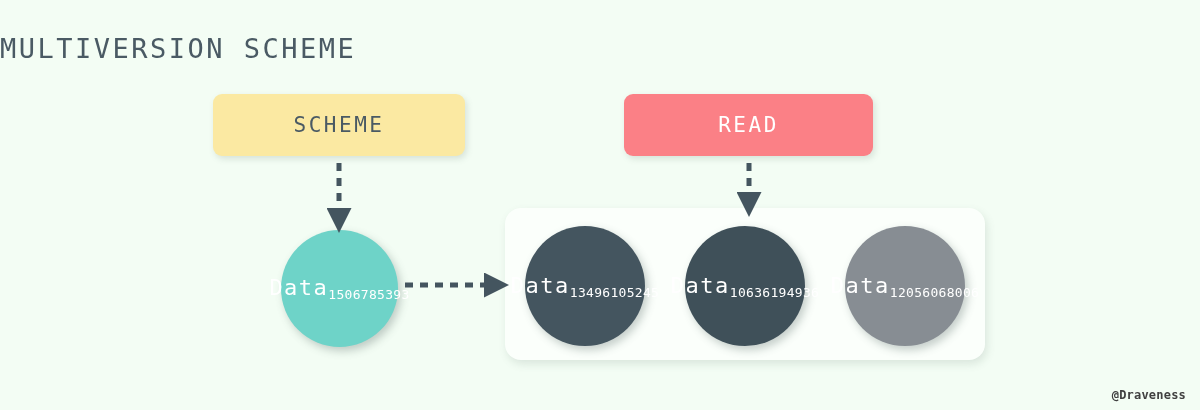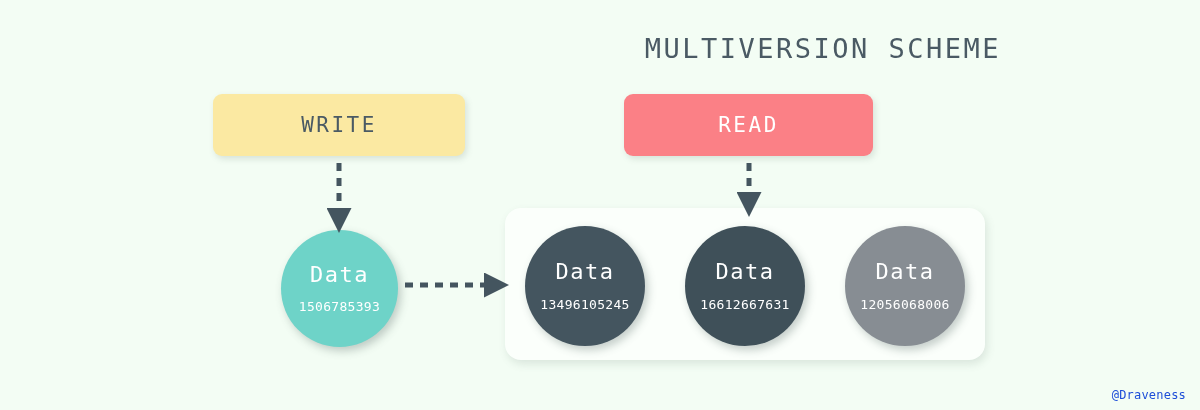--- a/index.html
+++ b/index.html
@@ -15,24 +15,24 @@
   }
   #canvas {
     position: relative;
     width: 1200px;
     height: 410px;
   }
 
   
   .title {
     position: absolute;
-    left: 17px;
+    left: 0;
     top: 33px;
     width: 984px;
-    text-align: right;
+    text-align: left;
     font-size: 27px;
     letter-spacing: 2.5px;
     color: #4a5a64;
     font-weight: 400;
     font-family: "DejaVu Sans Mono", "Liberation Mono", monospace;
   }
 
   
   .opbox {
     position: absolute;
@@ -71,21 +71,21 @@
     background: #fbfffb;
     border-radius: 16px;
     box-shadow: 2px 4px 8px rgba(90,110,100,0.16);
   }
 
   
   .node {
     position: absolute;
     border-radius: 50%;
     display: flex;
-    flex-direction: column;
+    flex-direction: row;
     align-items: center;
     justify-content: center;
     color: #ffffff;
     box-shadow: 3px 4px 9px rgba(70,90,85,0.30);
   }
   .node .node-title {
     font-size: 22px;
     letter-spacing: 1.5px;
     line-height: 1.1;
   }
@@ -132,54 +132,55 @@
     height: 410px;
     pointer-events: none;
   }
 
   
   .watermark {
     position: absolute;
     right: 14px;
     bottom: 8px;
     font-size: 12px;
-    color: #1d4ed8;
+    color: #404040;
     letter-spacing: 0.2px;
+    font-weight: bold;
   }
 </style>
 </head>
 <body>
 
 <div id="canvas">
 
   <div class="title">MULTIVERSION SCHEME</div>
 
   <div class="opbox" id="write-box">
-    <span>WRITE</span>
+    <span>SCHEME</span>
   </div>
 
   <div class="opbox" id="read-box">
     <span>READ</span>
   </div>
 
   <div id="version-store"></div>
 
   <div class="node" id="node-write">
     <span class="node-title">Data</span>
     <span class="node-ts">1506785393</span>
   </div>
 
   <div class="node" id="node-v1">
     <span class="node-title">Data</span>
     <span class="node-ts">13496105245</span>
   </div>
 
   <div class="node" id="node-v2">
     <span class="node-title">Data</span>
-    <span class="node-ts">16612667631</span>
+    <span class="node-ts">10636194936</span>
   </div>
 
   <div class="node" id="node-v3">
     <span class="node-title">Data</span>
     <span class="node-ts">12056068006</span>
   </div>
 
   <svg class="arrow-svg" viewBox="0 0 1200 410" xmlns="http://www.w3.org/2000/svg">
     <defs>
       <marker id="head" markerWidth="5" markerHeight="5" refX="2.6" refY="2.5" orient="auto">

